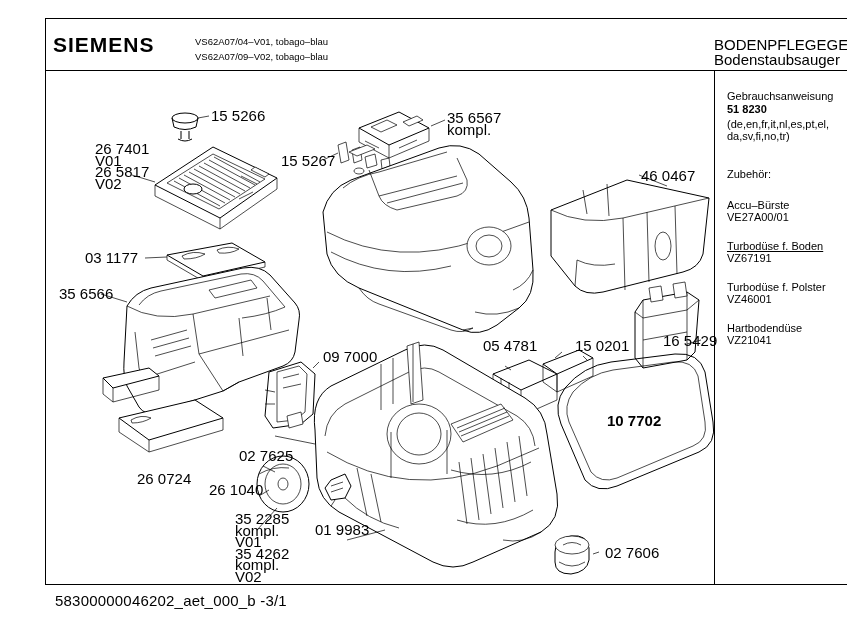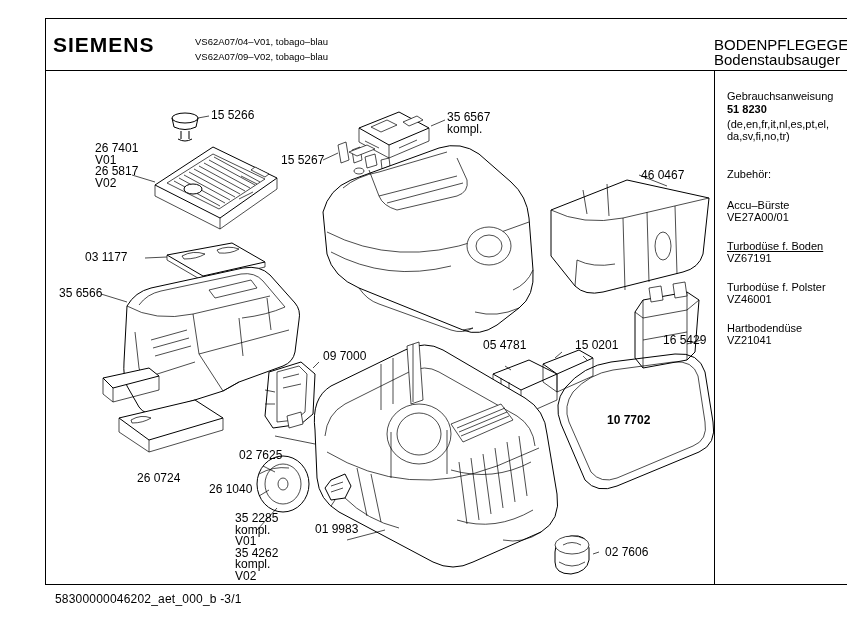--- a/index.html
+++ b/index.html
@@ -51,31 +51,31 @@
   .panel-text {
     position: absolute;
     font-size: 11px;
     line-height: 12px;
     white-space: pre-line;
   }
   .panel-text.bold { font-weight: bold; }
   
   .lbl {
     position: absolute;
-    font-size: 12px;
+    font-size: 15px;
     line-height: 11.5px;
     white-space: pre-line;
     font-family: "Liberation Sans", sans-serif;
   }
   
   .footer {
     position: absolute;
     left: 28px;
     top: 592px;
-    font-size: 12px;
+    font-size: 15px;
     letter-spacing: 0.2px;
   }
   svg.art {
     position: absolute;
     left: 0; top: 0;
     width: 847px;
     height: 635px;
     pointer-events: none;
   }
   .ln { stroke: #000; stroke-width: 1; fill: none; }

